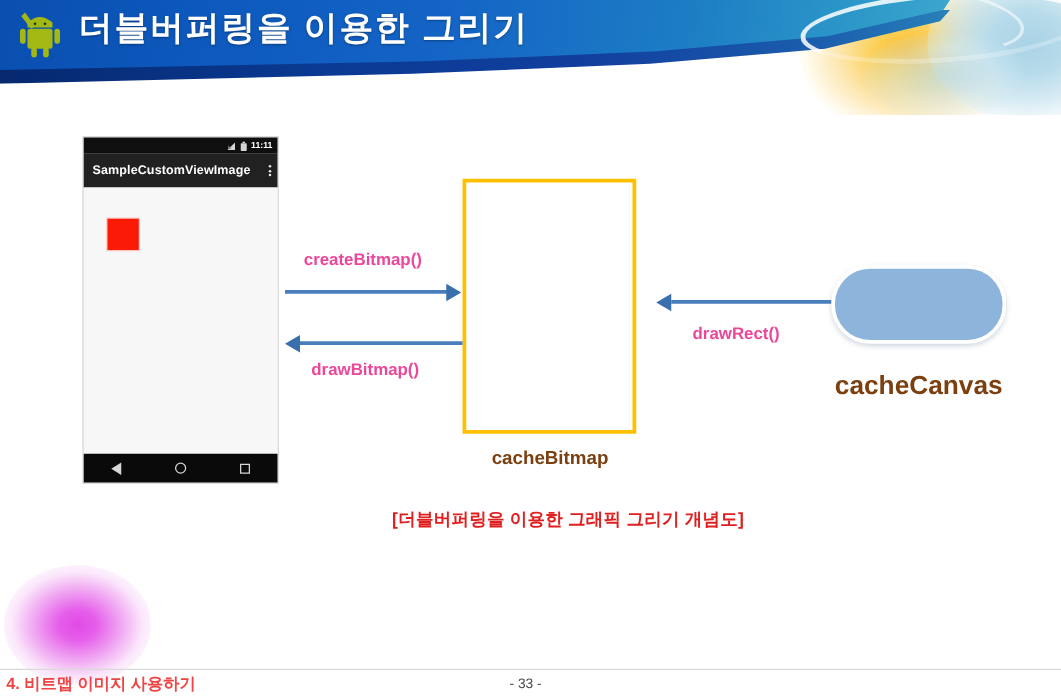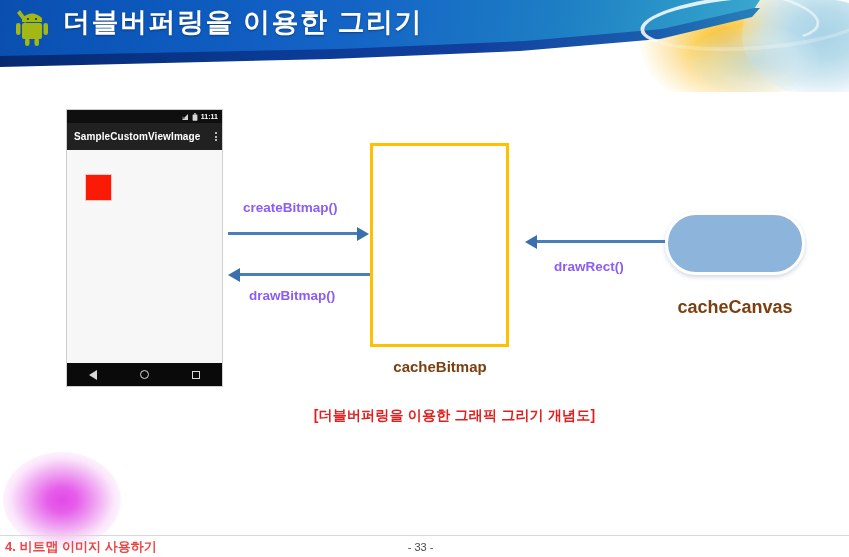--- a/index.html
+++ b/index.html
@@ -127,37 +127,37 @@
     position:absolute; left:330px; top:358px; width:220px; text-align:center;
     font-size:15px; font-weight:bold; color:#7b3f10;
   }
   #cache-canvas-shape {
     position:absolute; left:665px; top:212px; width:140px; height:63px;
     background:#8db4da; border:3px solid #ffffff; border-radius:31px;
     box-shadow: 0 2px 4px rgba(120,140,170,0.35);
   }
   #cache-canvas-label {
     position:absolute; left:625px; top:297px; width:220px; text-align:center;
-    font-size:18px; font-weight:bold; color:#7b3f10;
+    font-size:21px; font-weight:bold; color:#7b3f10;
   }
   .arrow-line {
     position:absolute; height:3px; background:#4a7ebb;
   }
   .arrow-head-right {
     position:absolute; width:0;height:0;
     border-top:7px solid transparent; border-bottom:7px solid transparent;
     border-left:12px solid #3a6fae;
   }
   .arrow-head-left {
     position:absolute; width:0;height:0;
     border-top:7px solid transparent; border-bottom:7px solid transparent;
     border-right:12px solid #3a6fae;
   }
   .arrow-label {
-    position:absolute; font-size:13.5px; font-weight:bold; color:#8b5cf6; white-space:nowrap;
+    position:absolute; font-size:13.5px; font-weight:bold; color:#ec4899; white-space:nowrap;
   }
 
   
   #caption {
     position:absolute; left:0; top:407px; width:849px;
     text-align:center; font-size:14px; font-weight:bold; color:#e02020;
     letter-spacing:0.2px;
     margin-left:36px;
   }
   #caption span { margin-left:-12px; }

